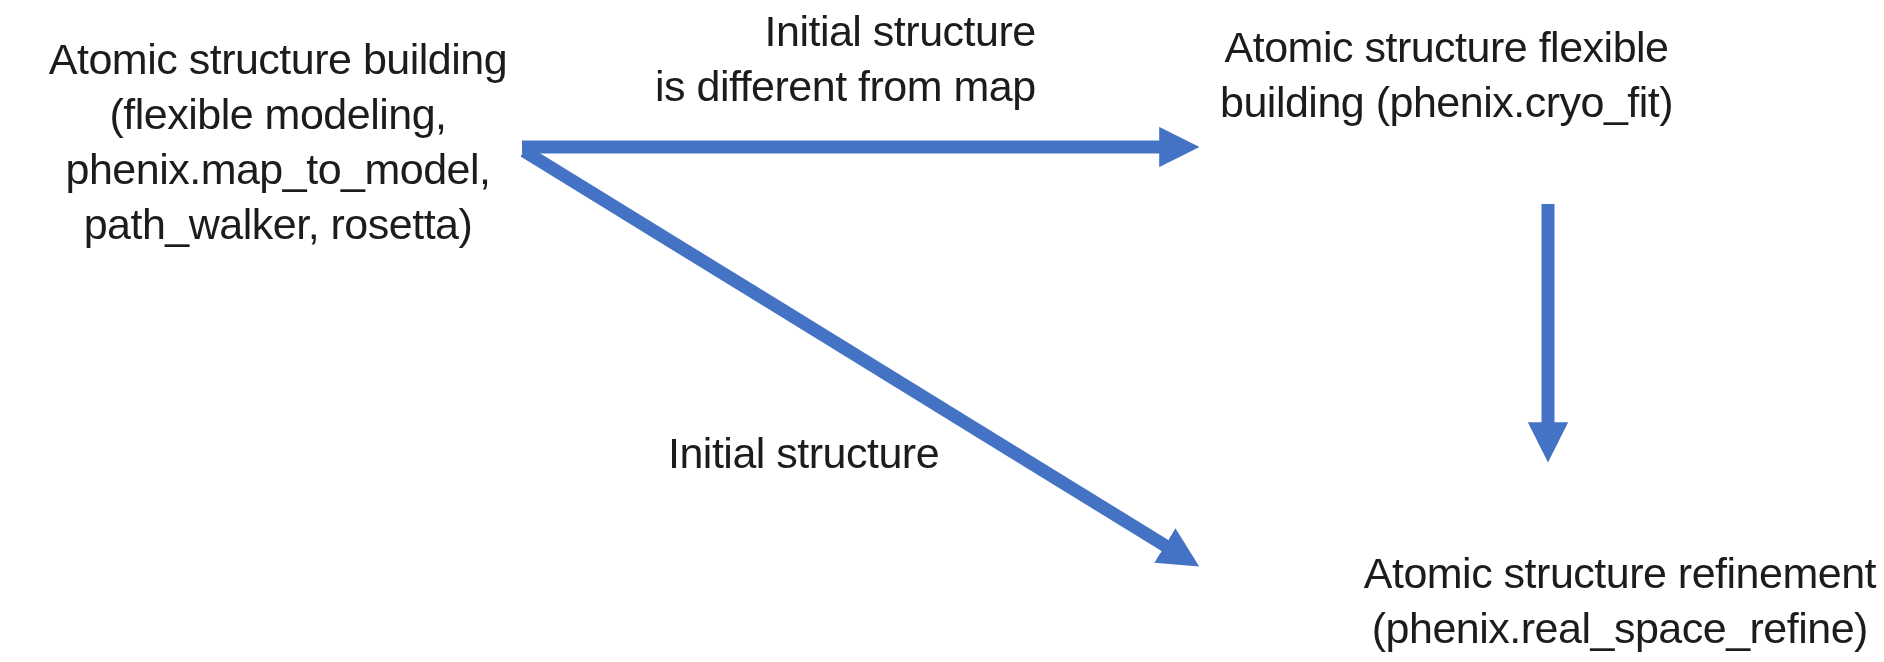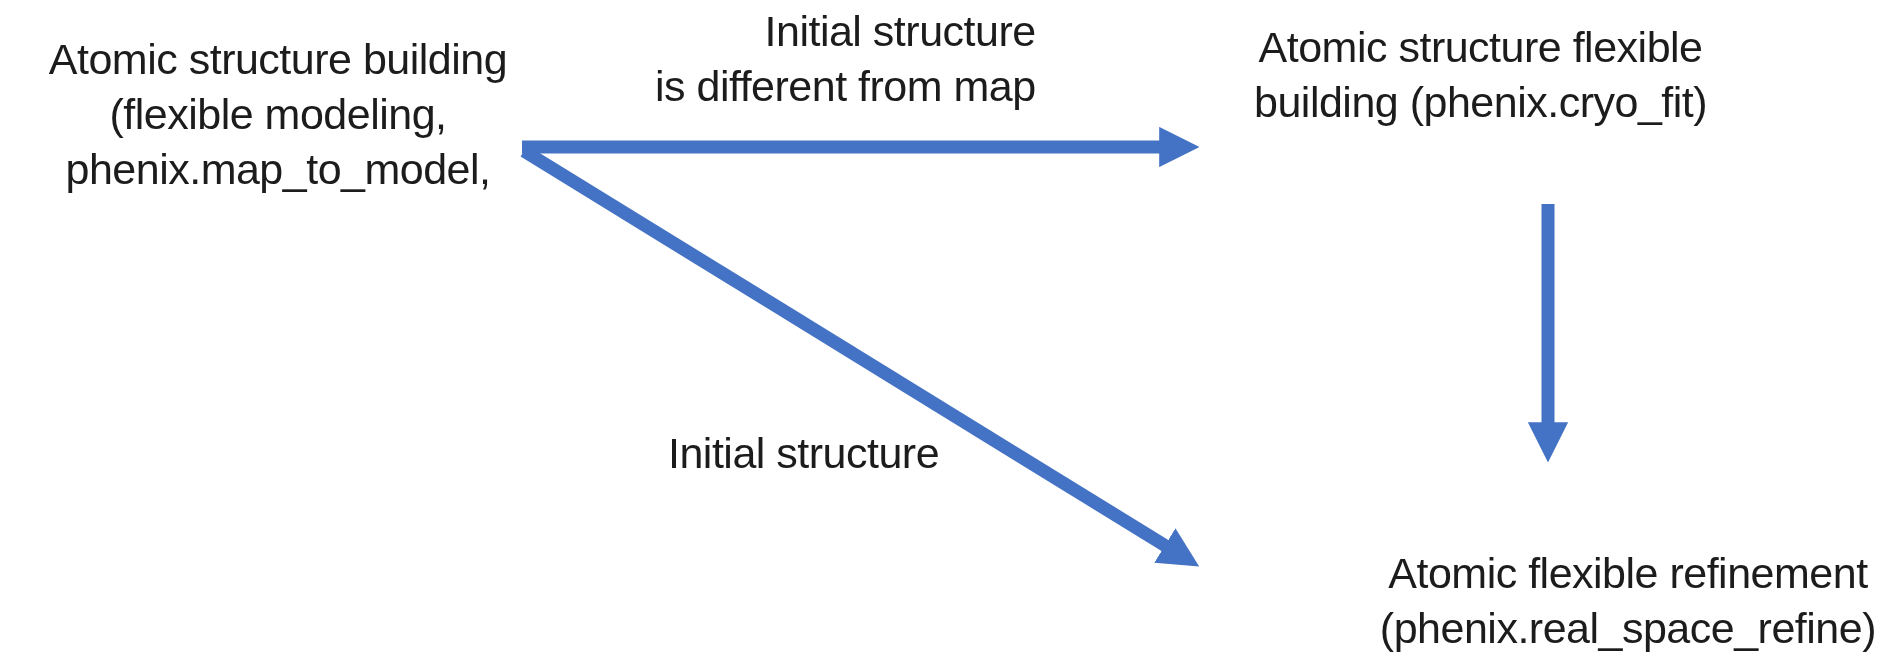--- a/index.html
+++ b/index.html
@@ -41,21 +41,21 @@
     letter-spacing: -0.5px;
     white-space: nowrap;
   }
   .node { text-align: center; }
   .edge-label { text-align: right; }
   .it { }
 
   
   .node-building   { left: 8px;    top: 32px;  width: 540px; }
   .label-different { left: 655px;  top: 4px; }
-  .node-fitting    { left: 1254px; top: 20px; }
+  .node-fitting    { left: 1220px; top: 20px; }
   .label-similar   { left: 668px;  top: 426px; }
   .node-refinement { right: 8px;   top: 546px; }
 </style>
 </head>
 <body>
 
 <div class="canvas">
 
   <svg class="arrows" viewBox="0 0 1884 662" aria-hidden="true">
     <defs>
@@ -65,34 +65,35 @@
     </defs>
     <line x1="522" y1="147" x2="1164" y2="147" marker-end="url(#ah)"></line>
     <line x1="524" y1="151" x2="1169" y2="548" marker-end="url(#ah)"></line>
     <line x1="1548" y1="204" x2="1548" y2="427" marker-end="url(#ah)"></line>
   </svg>
 
   <div class="node node-building">
     <div>Atomic structure building</div>
     <div>(flexible modeling,</div>
     <div class="it">phenix.map_to_model,</div>
+    <div class="it">path_walker, rosetta)</div>
   </div>
 
   <div class="edge-label label-different">
     <div>Initial structure</div>
     <div>is different from map</div>
   </div>
 
   <div class="node node-fitting">
     <div>Atomic structure flexible</div>
     <div><span>building </span><span class="it">(phenix.cryo_fit)</span></div>
   </div>
 
   <div class="edge-label label-similar">
     <div>Initial structure</div>
   </div>
 
   <div class="node node-refinement">
-    <div>Atomic flexible refinement</div>
+    <div>Atomic structure refinement</div>
     <div class="it">(phenix.real_space_refine)</div>
   </div>
 
 </div>
 
 </body></html>

